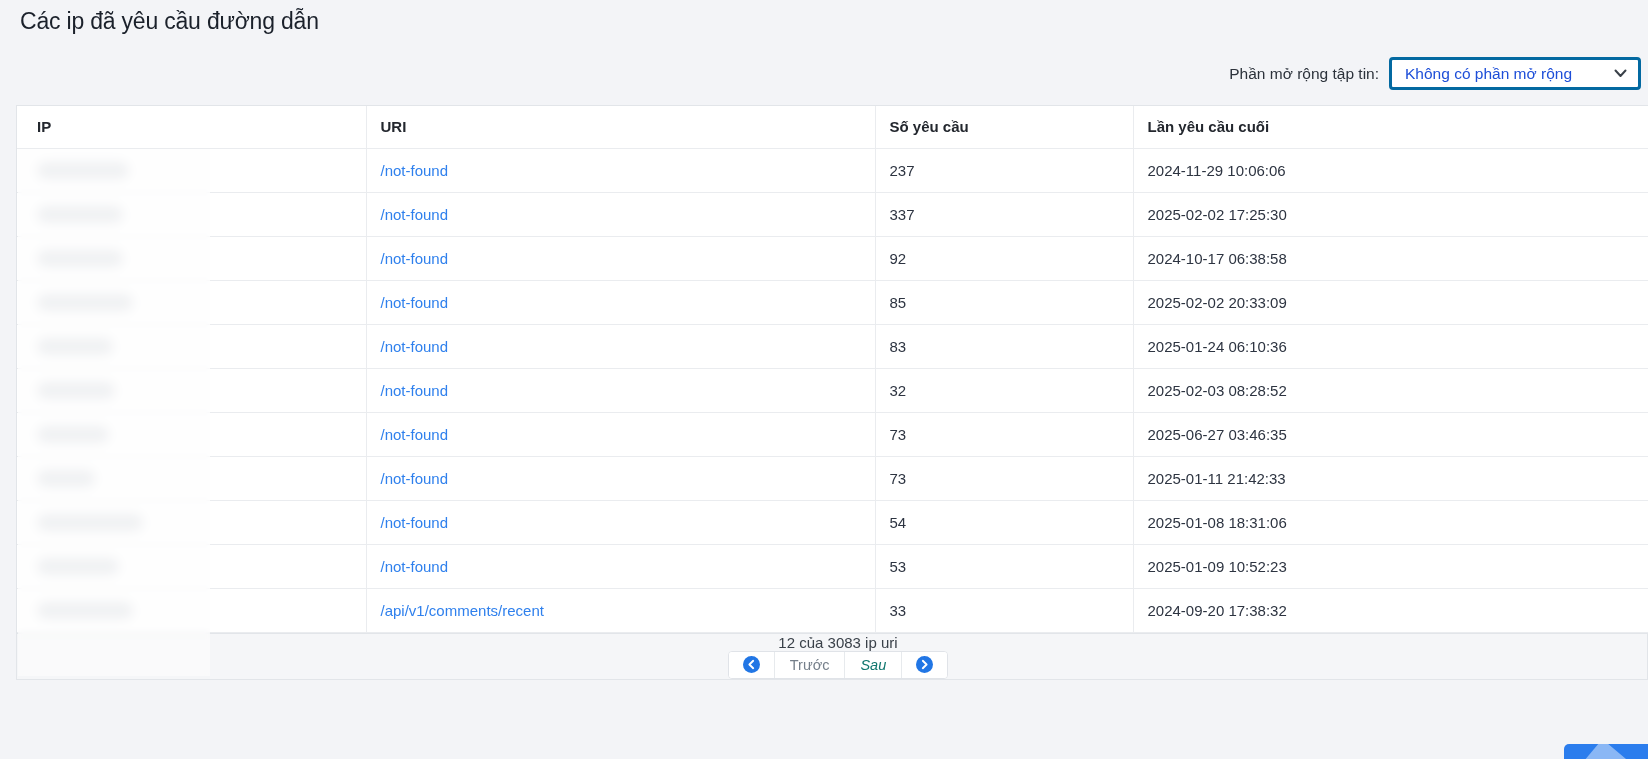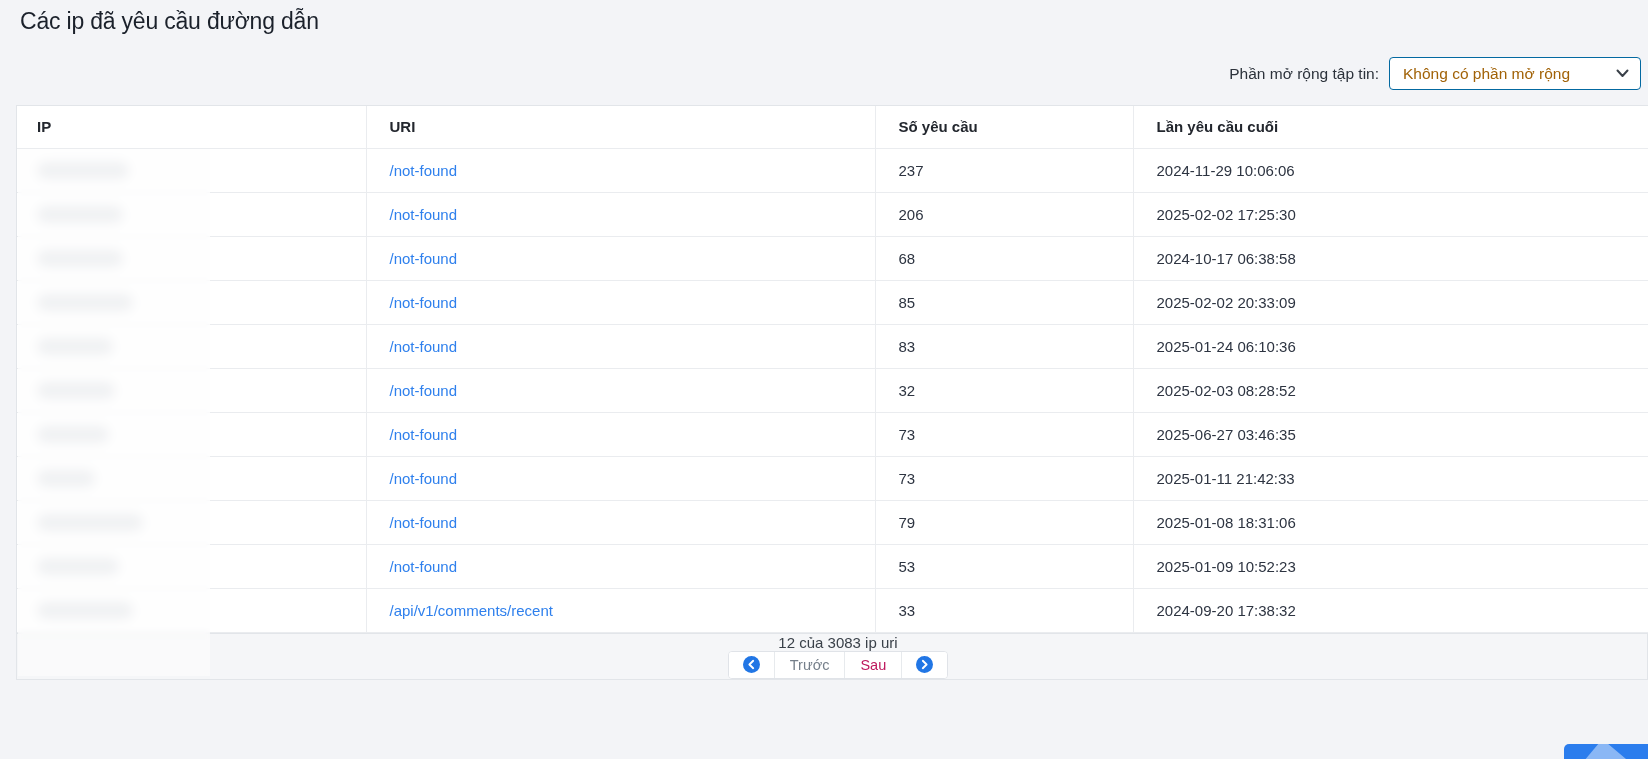--- a/index.html
+++ b/index.html
@@ -14,35 +14,35 @@
     position:absolute; left:20px; top:8px;
     font-size:23px; font-weight:500; color:#1b212b; letter-spacing:-0.2px;
   }
   .filter-bar {
     position:absolute; top:57px; right:7px;
     display:flex; align-items:center; gap:10px; height:33px;
   }
   .filter-label { font-size:15.5px; color:#2c323b; }
   .select {
     width:252px; height:33px; background:#fff;
-    border:1px solid #0369a1; border-radius:4px;
+    border:3px solid #0369a1; border-radius:4px;
     display:flex; align-items:center; justify-content:space-between;
-    padding:0 11px 0 13px; font-size:15.5px; color:#a16207; cursor:pointer;gap:41px;
+    padding:0 11px 0 13px; font-size:15.5px; color:#1d4ed8; cursor:pointer;gap:41px;
   }
   .select .chev { width:13px; height:9px; flex:0 0 auto; }
   .card {
     position:absolute; left:8px; top:105px; width:1632px;
     background:#fff; border:1px solid #e2e5e9;margin-left:8px;
   }
   table { border-collapse:collapse; table-layout:fixed; width:100%; }
   col.c-ip{width:349px;} col.c-uri{width:509px;} col.c-count{width:258px;} col.c-last{width:515px;}
   th, td {
     text-align:left; font-size:15px;
     border-right:1px solid #eaecef; border-bottom:1px solid #eaecef;
-    padding-left:23px; background:#fff;
+    padding-left:14px; background:#fff;
   }
   th:first-child, td:first-child { padding-left:20px; }
   th:last-child, td:last-child { border-right:none; }
   th { height:42px; font-weight:700; color:#23272e; font-size:15px; }
   td { height:44px; color:#2d3441; }
   td a { color:#2f80ed; text-decoration:none; font-size:15px; }
   .blob {
     display:inline-block; height:17px; border-radius:9px;
     background:#dfe2e6; filter:blur(5px); vertical-align:middle;
   }
@@ -65,21 +65,21 @@
   }
   .pg-btn {
     background:#fff; border:none; border-left:1px solid #e7eaed;
     display:flex; align-items:center; justify-content:center;
     cursor:pointer; font-family:inherit; font-size:14.5px;
     padding:0 15px; height:100%;
   }
   .pg-btn:first-child { border-left:none; }
   .pg-btn.icon { padding:0 14px; }
   .pg-prev-label { color:#757f8a; }
-  .pg-next-label { color:#be185d; }
+  .pg-next-label { color:#0f766e;font-style:italic; }
   .corner-widget {
     position:absolute; right:0; bottom:0; width:84px; height:15px;
     background:#2b7ded; border-top-left-radius:5px; overflow:hidden; cursor:pointer;
   }
   .corner-widget::after {
     content:""; position:absolute; left:26px; top:3px; width:34px; height:26px;
     background:rgba(255,255,255,0.45); transform:rotate(40deg);
   }
 </style>
 </head>
@@ -116,27 +116,27 @@
     <tbody>
         <tr>
           <td><span class="blob" style="width: 92px;"></span></td>
           <td><a href="#">/not-found</a></td>
           <td>237</td>
           <td>2024-11-29 10:06:06</td>
         </tr>
         <tr>
           <td><span class="blob" style="width: 86px;"></span></td>
           <td><a href="#">/not-found</a></td>
-          <td>206</td>
+          <td>337</td>
           <td>2025-02-02 17:25:30</td>
         </tr>
         <tr>
           <td><span class="blob" style="width: 86px;"></span></td>
           <td><a href="#">/not-found</a></td>
-          <td>68</td>
+          <td>92</td>
           <td>2024-10-17 06:38:58</td>
         </tr>
         <tr>
           <td><span class="blob" style="width: 96px;"></span></td>
           <td><a href="#">/not-found</a></td>
           <td>85</td>
           <td>2025-02-02 20:33:09</td>
         </tr>
         <tr>
           <td><span class="blob" style="width: 76px;"></span></td>
@@ -158,21 +158,21 @@
         </tr>
         <tr>
           <td><span class="blob" style="width: 58px;"></span></td>
           <td><a href="#">/not-found</a></td>
           <td>73</td>
           <td>2025-01-11 21:42:33</td>
         </tr>
         <tr>
           <td><span class="blob" style="width: 106px;"></span></td>
           <td><a href="#">/not-found</a></td>
-          <td>79</td>
+          <td>54</td>
           <td>2025-01-08 18:31:06</td>
         </tr>
         <tr>
           <td><span class="blob" style="width: 82px;"></span></td>
           <td><a href="#">/not-found</a></td>
           <td>53</td>
           <td>2025-01-09 10:52:23</td>
         </tr>
         <tr>
           <td><span class="blob" style="width: 96px;"></span></td>

